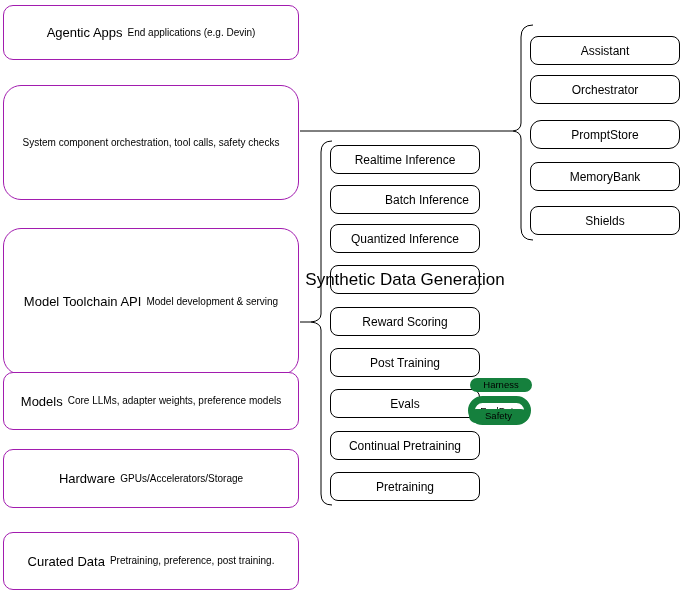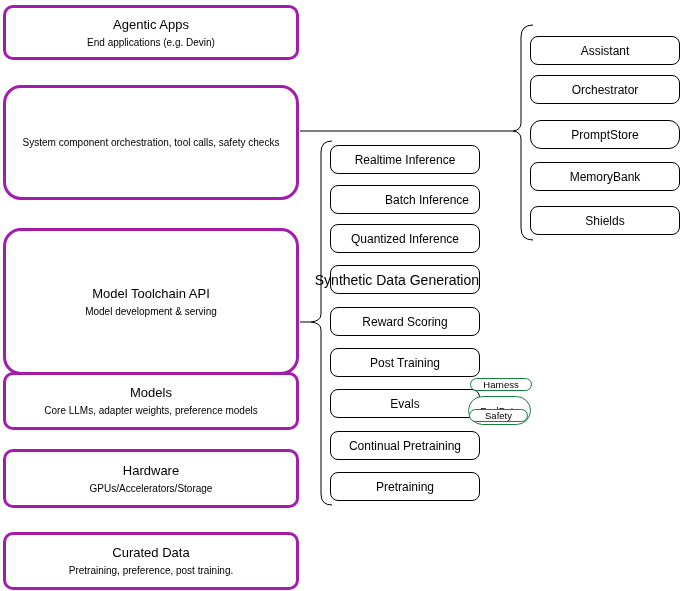--- a/index.html
+++ b/index.html
@@ -16,25 +16,25 @@
     position: absolute;
     left: 0; top: 0;
     width: 682px; height: 591px;
     z-index: 0;
   }
   .lbox {
     position: absolute;
     left: 3px;
     width: 296px;
     box-sizing: border-box;
-    border: 3px solid #a21caf;
+    border: 1px solid #a21caf;
     border-radius: 10px;
     background: #ffffff;
     display: flex;
-    flex-direction: column;
+    flex-direction: row;
     justify-content: center;
     align-items: center;
     text-align: center;
     gap: 5px;
     padding: 2px 6px;
     z-index: 1;
   }
   .lbox.tall { border-radius: 18px; }
   .lbox .title { font-size: 13px; line-height: 15px; }
   .lbox .sub   { font-size: 10px; line-height: 12px; }
@@ -50,21 +50,21 @@
     align-items: center;
     justify-content: center;
     text-align: center;
     font-size: 12px;
     white-space: nowrap;
     z-index: 1;
   }
   .oval {
     position: absolute;
     box-sizing: border-box;
-    border: 1px solid #15803d;
+    border: 7px solid #15803d;
     border-radius: 999px;
     background: #ffffff;
     display: flex;
     align-items: center;
     justify-content: center;
     font-size: 9.5px;
     line-height: 1;
     white-space: nowrap;
     z-index: 2;
   }
@@ -116,21 +116,21 @@
 
   <div class="sbox" style="left:330px;top:145px;align-items:center;">
     <span>Realtime Inference</span>
   </div>
   <div class="sbox" style="left:330px;top:185px;padding-left:44px;">
     <span>Batch Inference</span>
   </div>
   <div class="sbox" style="left:330px;top:224px;">
     <span>Quantized Inference</span>
   </div>
-  <div class="sbox" style="left:330px;top:265px;font-size:14px;justify-content:flex-end;">
+  <div class="sbox" style="left:330px;top:265px;font-size:17px;">
     <span>Synthetic Data Generation</span>
   </div>
   <div class="sbox" style="left:330px;top:307px;">
     <span>Reward Scoring</span>
   </div>
   <div class="sbox" style="left:330px;top:348px;">
     <span>Post Training</span>
   </div>
   <div class="sbox" style="left:330px;top:389px;">
     <span>Evals</span>

